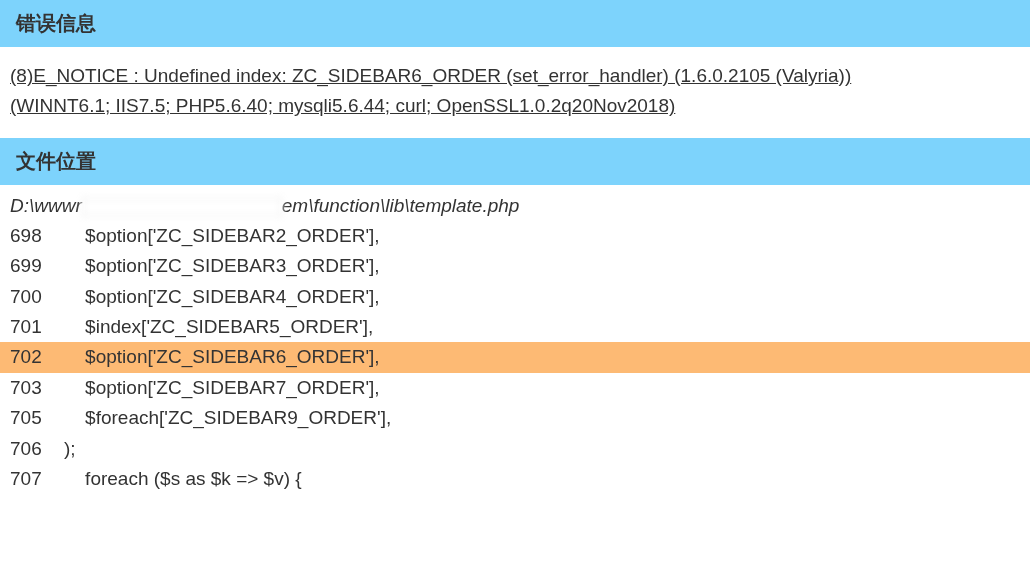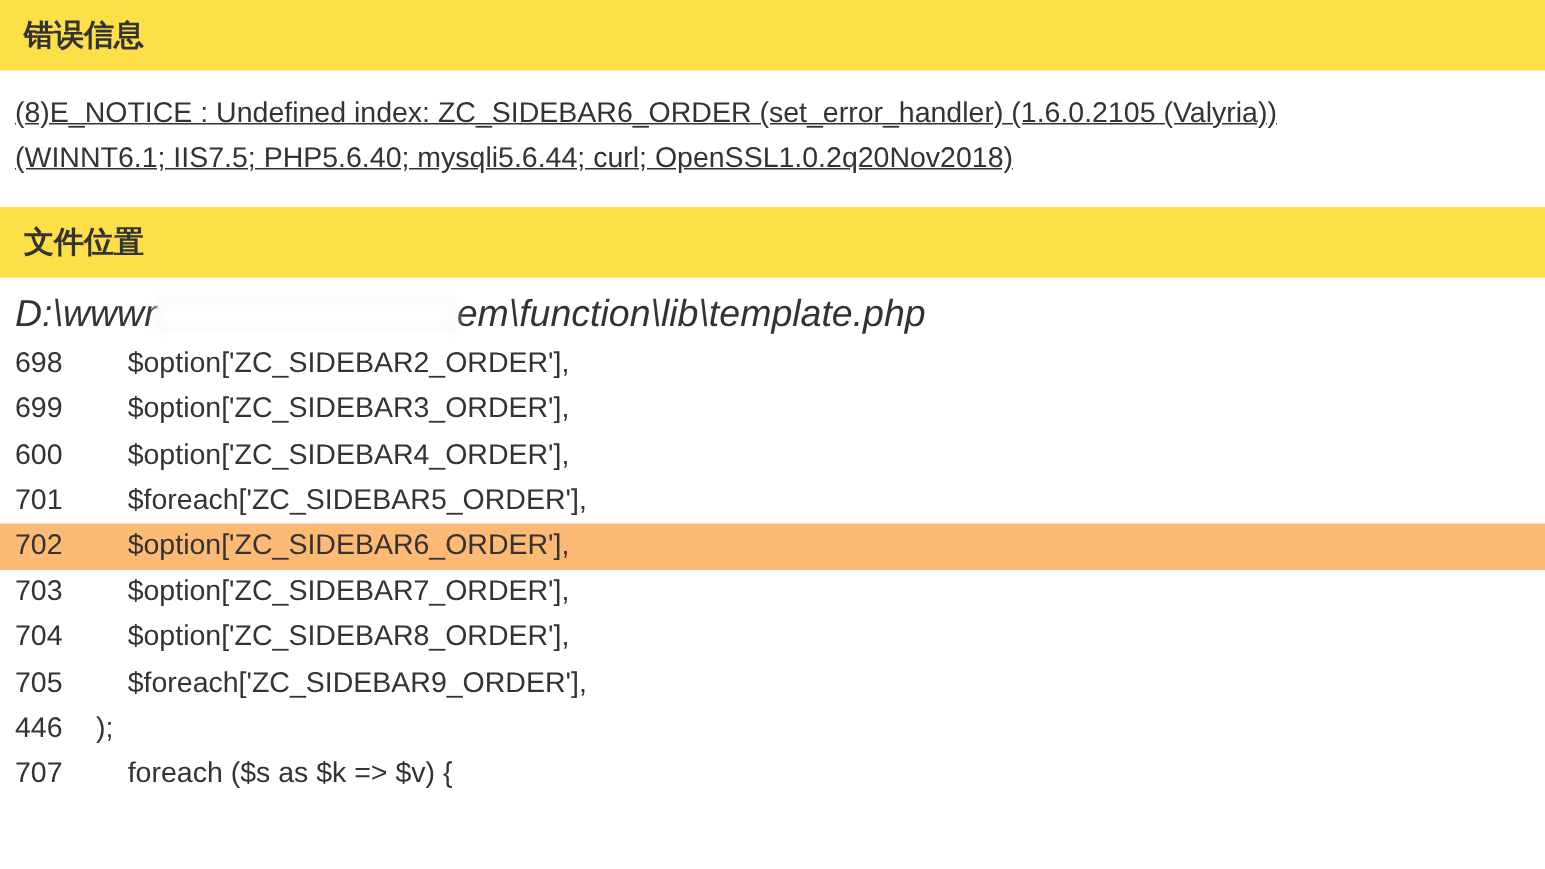--- a/index.html
+++ b/index.html
@@ -8,37 +8,37 @@
       box-sizing: border-box;
     }
     body {
       font-family: "Microsoft YaHei", "Segoe UI", Arial, sans-serif;
       font-size: 18px;
       color: #333;
       background: #fff;
       width: 1030px;
     }
     .section-header {
-      background: #fde047;
+      background: #7dd3fc;
       padding: 10px 16px;
       font-weight: bold;
       font-size: 20px;
       color: #333;
     }
     .error-message {
       padding: 14px 10px 16px 10px;
       font-size: 19px;
       line-height: 1.6;
       color: #333;
       text-decoration: underline;
     }
     .file-path {
       padding: 10px 10px 4px 10px;
       font-style: italic;
-      font-size: 25px;
+      font-size: 19px;
       color: #333;
     }
     .redacted {
       display: inline-block;
       width: 200px;
       height: 20px;
       background: #fff;
       position: relative;
       vertical-align: middle;
       filter: blur(3px);
@@ -85,44 +85,40 @@
 <div class="code-block" id="code-block">
 <div class="code-line">
       <span class="line-number">698</span>
       <span class="line-code">    $option['ZC_SIDEBAR2_ORDER'],</span>
     </div>
     <div class="code-line">
       <span class="line-number">699</span>
       <span class="line-code">    $option['ZC_SIDEBAR3_ORDER'],</span>
     </div>
     <div class="code-line">
-      <span class="line-number">600</span>
+      <span class="line-number">700</span>
       <span class="line-code">    $option['ZC_SIDEBAR4_ORDER'],</span>
     </div>
     <div class="code-line">
       <span class="line-number">701</span>
-      <span class="line-code">    $foreach['ZC_SIDEBAR5_ORDER'],</span>
+      <span class="line-code">    $index['ZC_SIDEBAR5_ORDER'],</span>
     </div>
     <div class="code-line highlighted">
       <span class="line-number">702</span>
       <span class="line-code">    $option['ZC_SIDEBAR6_ORDER'],</span>
     </div>
     <div class="code-line">
       <span class="line-number">703</span>
       <span class="line-code">    $option['ZC_SIDEBAR7_ORDER'],</span>
     </div>
     <div class="code-line">
-      <span class="line-number">704</span>
-      <span class="line-code">    $option['ZC_SIDEBAR8_ORDER'],</span>
-    </div>
-    <div class="code-line">
       <span class="line-number">705</span>
       <span class="line-code">    $foreach['ZC_SIDEBAR9_ORDER'],</span>
     </div>
     <div class="code-line">
-      <span class="line-number">446</span>
+      <span class="line-number">706</span>
       <span class="line-code">);</span>
     </div>
     <div class="code-line">
       <span class="line-number">707</span>
       <span class="line-code">    foreach ($s as $k =&gt; $v) {</span>
     </div>
   </div>
 
 </body></html>

